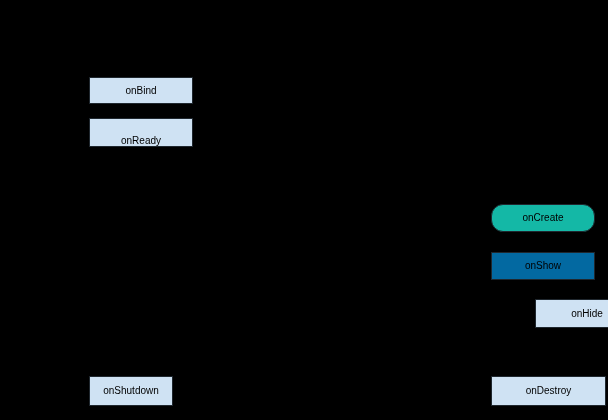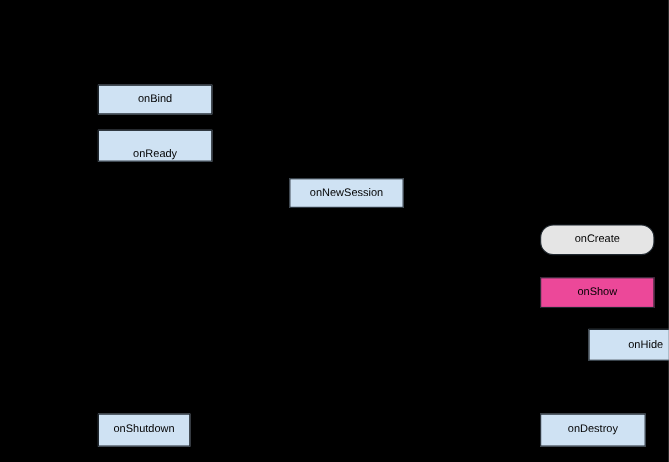--- a/index.html
+++ b/index.html
@@ -30,31 +30,28 @@
 </head>
 <body>
 
 <div class="canvas" style="background: rgb(0, 0, 0); padding-left: 33px;">
   <div class="node" style="left: 89px; top: 77px; width: 104px; height: 27px; background: rgb(207, 226, 243); border-color: rgb(31, 39, 46); color: rgb(0, 0, 0);">
     <span>onBind</span>
   </div>
   <div class="node" style="left: 89px; top: 118px; width: 104px; height: 29px; background: rgb(207, 226, 243); border-color: rgb(31, 39, 46); color: rgb(0, 0, 0); align-items: flex-end;">
     <span>onReady</span>
   </div>
-  <div class="node" style="left: 263px; top: 162px; width: 104px; height: 27px; background: rgb(207, 226, 243); border-color: rgb(31, 39, 46); color: rgb(0, 0, 0);">
-    <span>onNewSession</span>
-  </div>
-  <div class="node" style="left: 491px; top: 204px; width: 104px; height: 28px; background: #e5e5e5; border-color: rgb(31, 39, 46); color: rgb(0, 0, 0); border-radius: 12px;">
+  <div class="node" style="left: 491px; top: 204px; width: 104px; height: 28px; background: #14b8a6; border-color: rgb(31, 39, 46); color: rgb(0, 0, 0); border-radius: 12px;">
     <span>onCreate</span>
   </div>
-  <div class="node" style="left: 491px; top: 252px; width: 104px; height: 28px; background: #ec4899; border-color: rgb(31, 39, 46); color: rgb(0, 0, 0);">
+  <div class="node" style="left: 491px; top: 252px; width: 104px; height: 28px; background: #0369a1; border-color: rgb(31, 39, 46); color: rgb(0, 0, 0);">
     <span>onShow</span>
   </div>
   <div class="node" style="left: 491px; top: 299px; width: 104px; height: 29px; background: rgb(207, 226, 243); border-color: rgb(31, 39, 46); color: rgb(0, 0, 0); margin-left: 44px;">
     <span>onHide</span>
   </div>
   <div class="node" style="left: 89px; top: 376px; width: 84px; height: 30px; background: rgb(207, 226, 243); border-color: rgb(31, 39, 46); color: rgb(0, 0, 0);">
     <span>onShutdown</span>
   </div>
-  <div class="node" style="left: 491px; top: 376px; width: 96px; height: 30px; background: rgb(207, 226, 243); border-color: rgb(31, 39, 46); color: rgb(0, 0, 0);">
+  <div class="node" style="left: 491px; top: 376px; width: 115px; height: 30px; background: rgb(207, 226, 243); border-color: rgb(31, 39, 46); color: rgb(0, 0, 0);">
     <span>onDestroy</span>
   </div>
 </div>
 
 </body></html>

